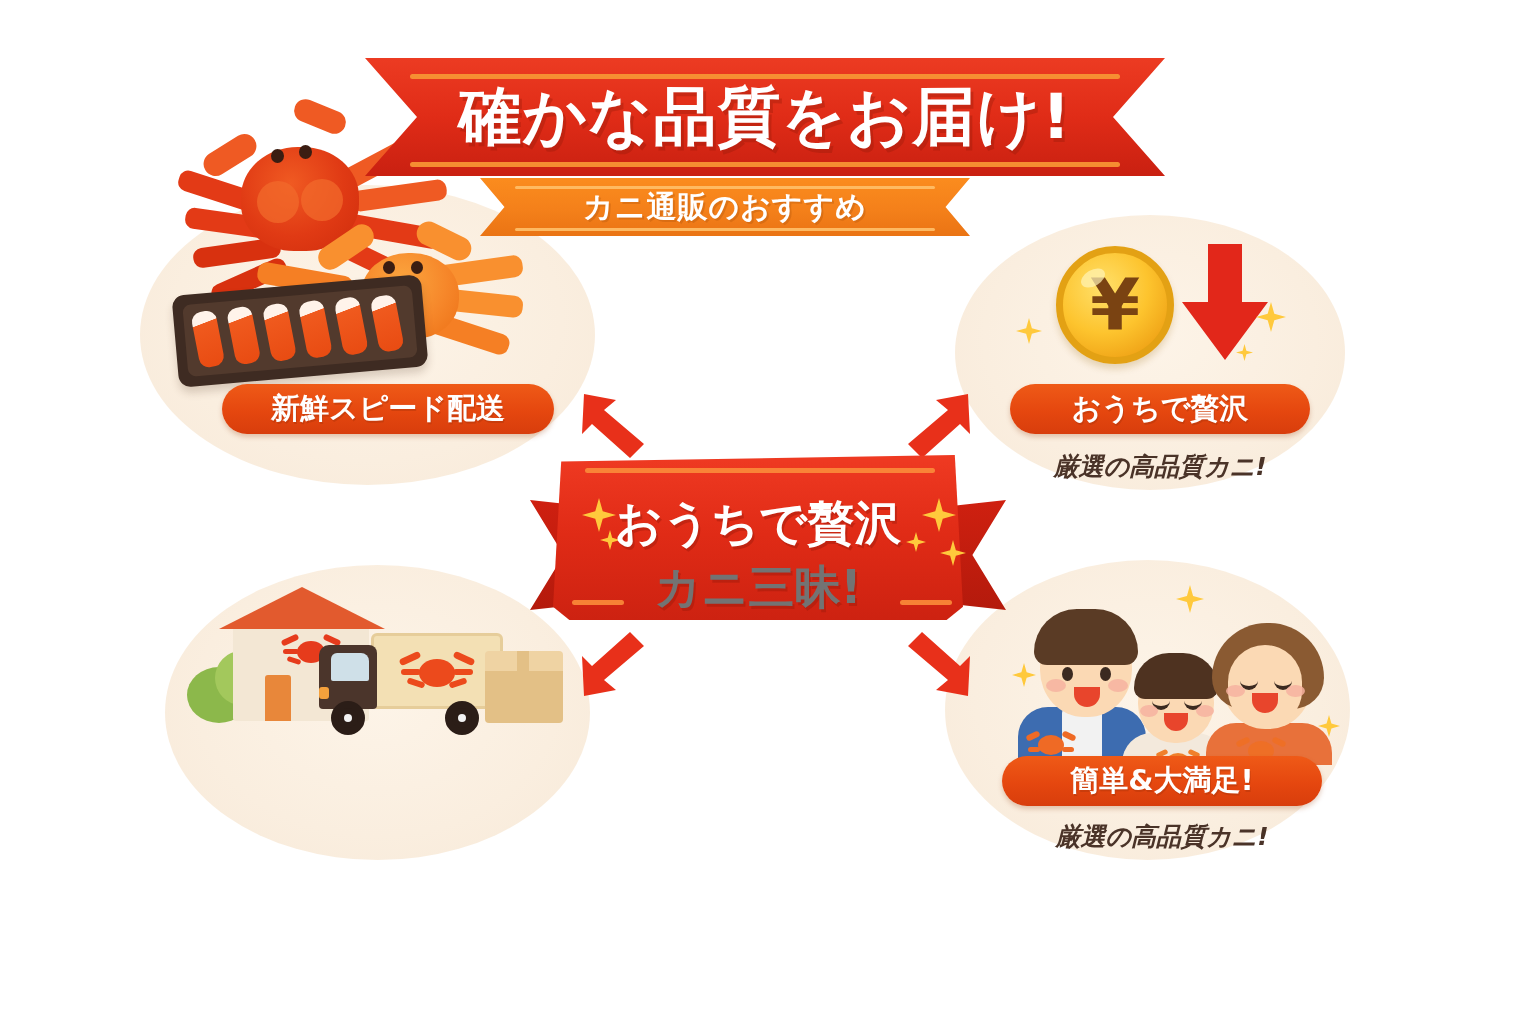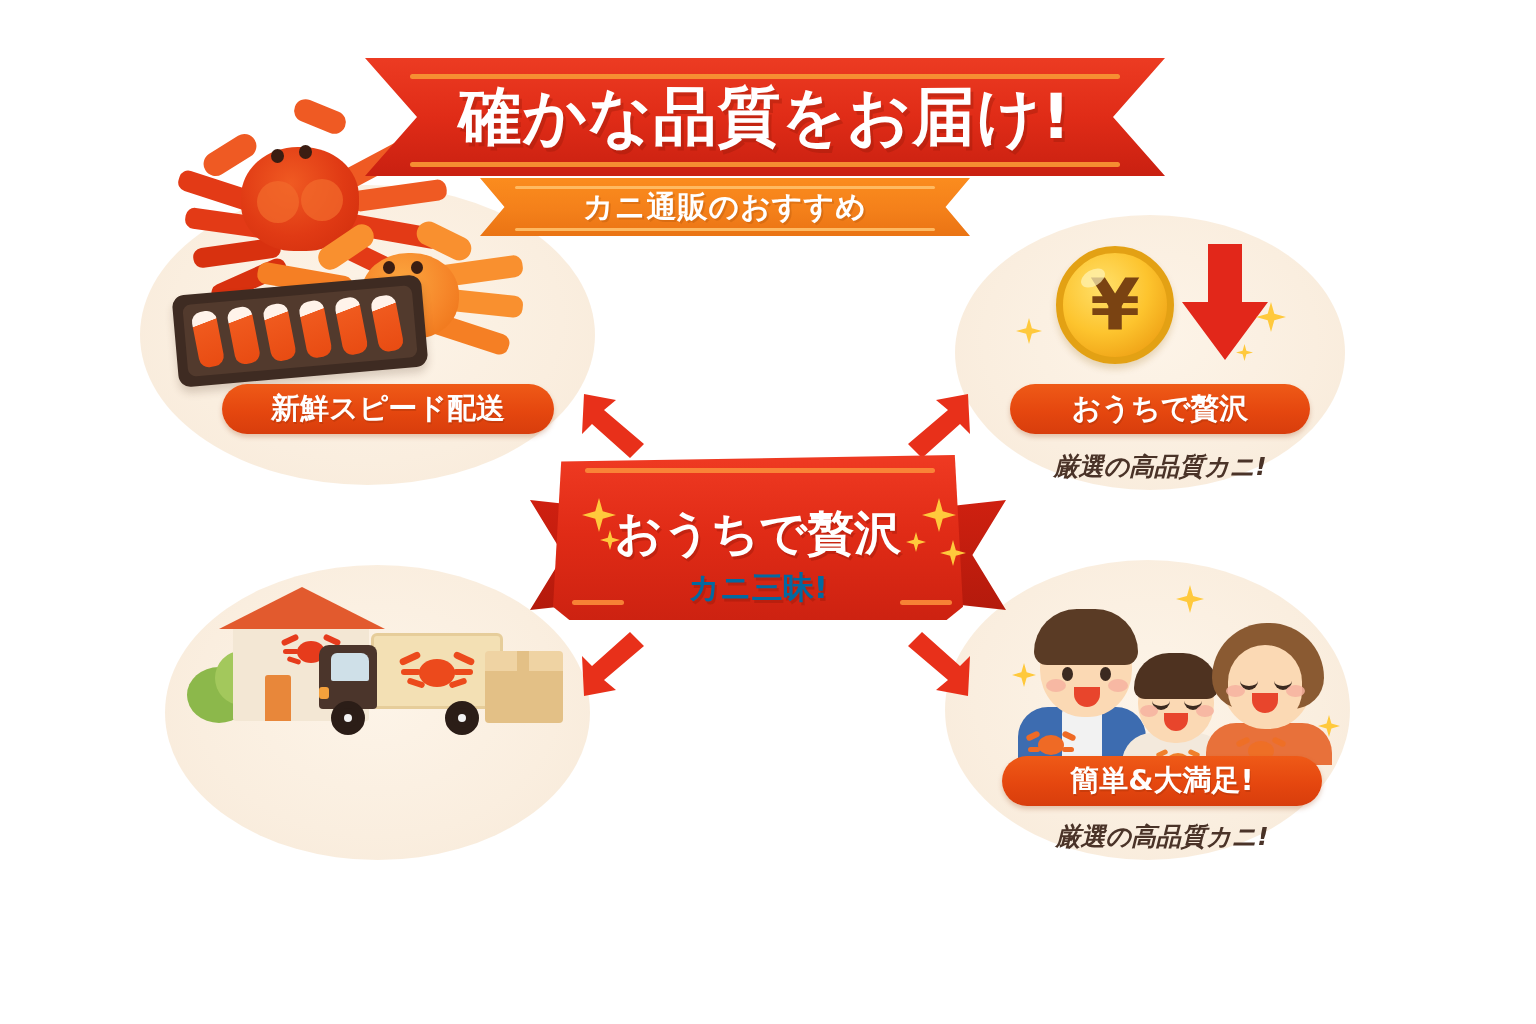--- a/index.html
+++ b/index.html
@@ -67,21 +67,21 @@
   .ctr-line{position:absolute;height:5px;border-radius:3px;background:#fb8c3a;opacity:.9;}
   .ctr-line.t{left:585px;top:468px;width:350px;}
   .ctr-line.b1{left:572px;top:600px;width:52px;}
   .ctr-line.b2{left:900px;top:600px;width:52px;}
   .ctr-text{
     position:absolute;left:553px;top:458px;width:410px;height:160px;
     display:flex;flex-direction:column;align-items:center;justify-content:center;gap:2px;
     white-space:nowrap;
   }
   .ctr-l1{color:#fff;font-size:47px;font-weight:bold;text-shadow:2px 3px 0 rgba(150,25,10,.4);margin-top:34px;}
-  .ctr-l2{color:#0369a1;font-size:31px;font-weight:bold;text-shadow:2px 3px 0 rgba(150,25,10,.4);}
+  .ctr-l2{color:#737373;font-size:46px;font-weight:bold;text-shadow:2px 3px 0 rgba(150,25,10,.4);}
 
   
   .spark{position:absolute;background:#ffc93c;
     clip-path:polygon(50% 0%, 61% 39%, 100% 50%, 61% 61%, 50% 100%, 39% 61%, 0% 50%, 39% 39%);}
 
   
   .pill{
     position:absolute;height:50px;border-radius:26px;
     background:linear-gradient(180deg,#ef5a17 0%,#e5470f 55%,#d83d0c 100%);
     display:flex;align-items:center;justify-content:center;

